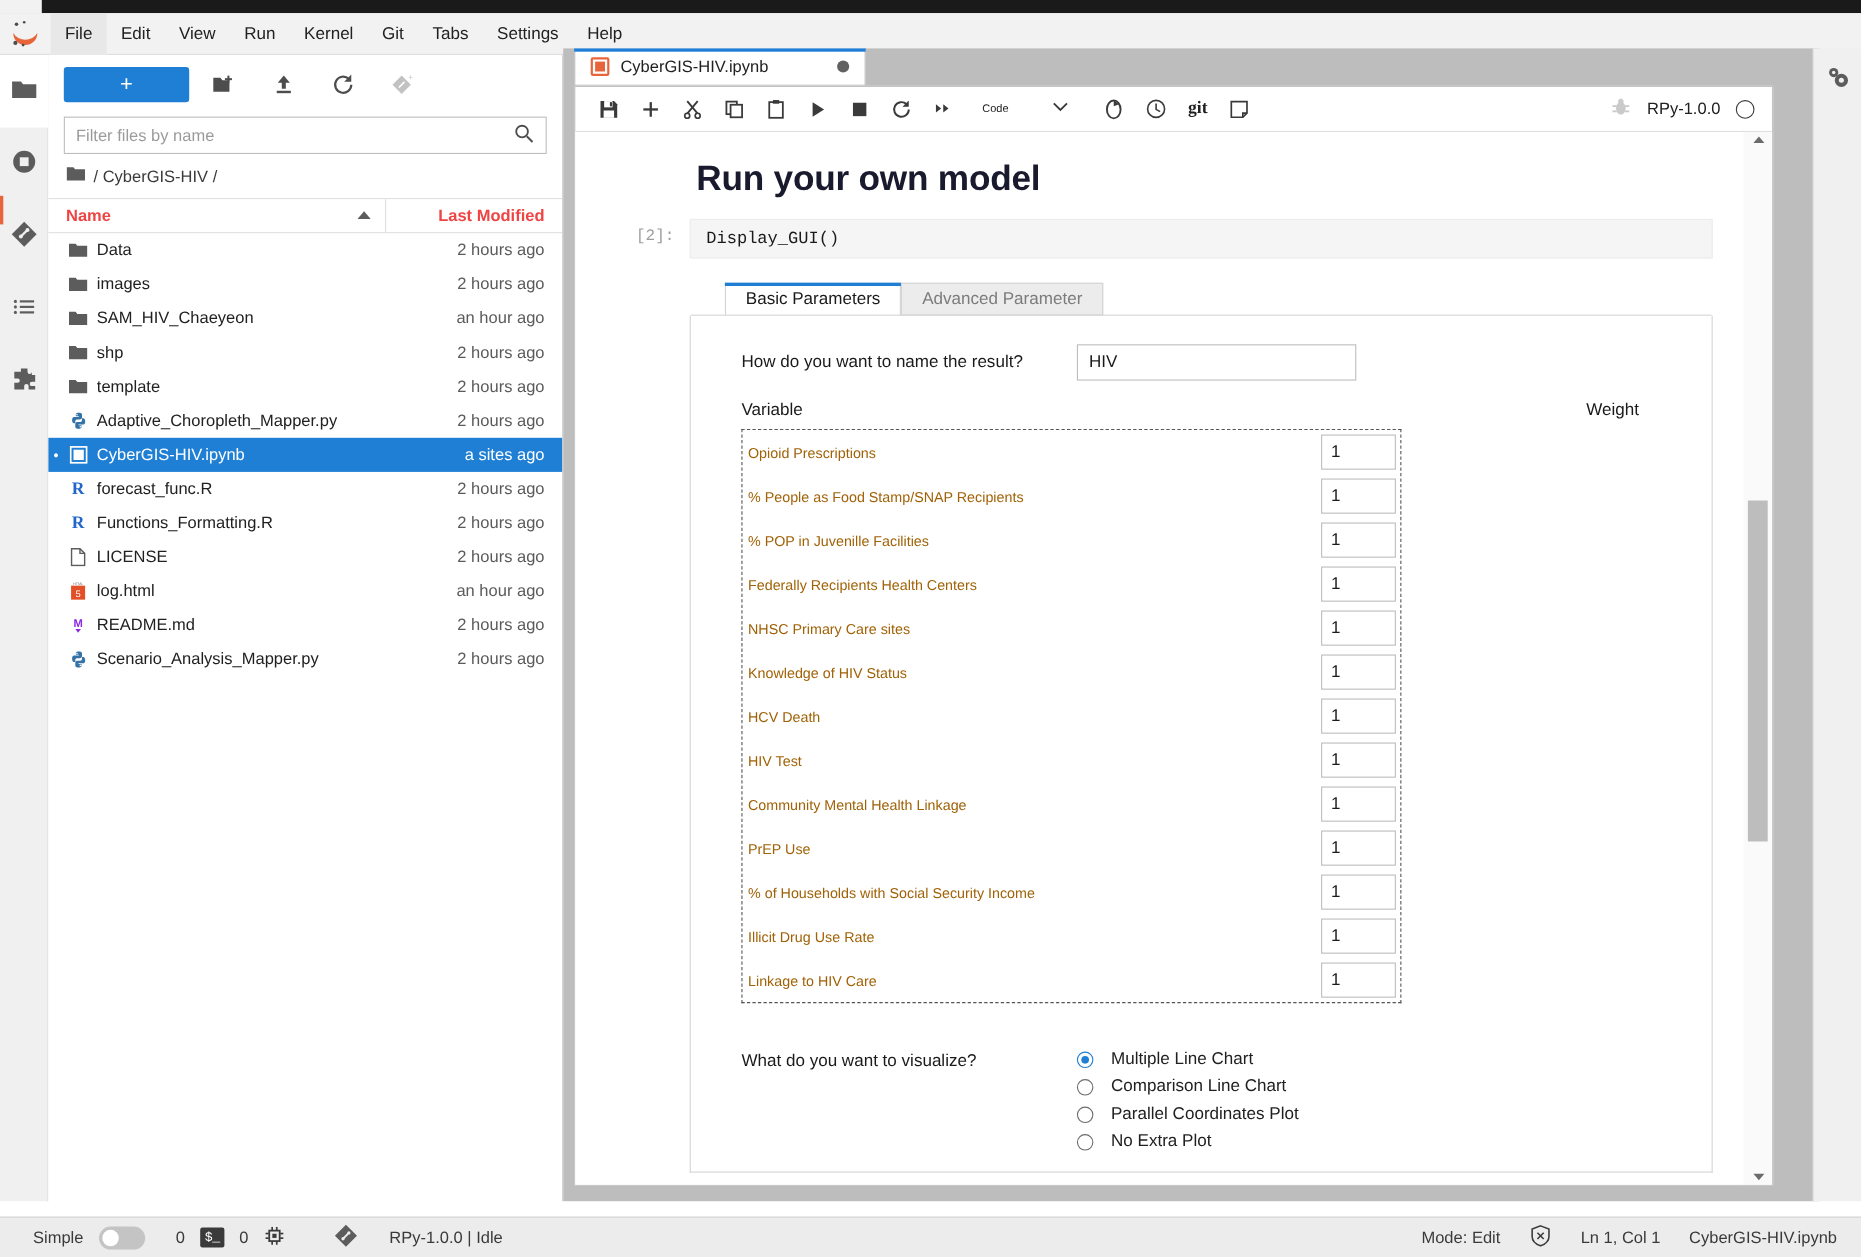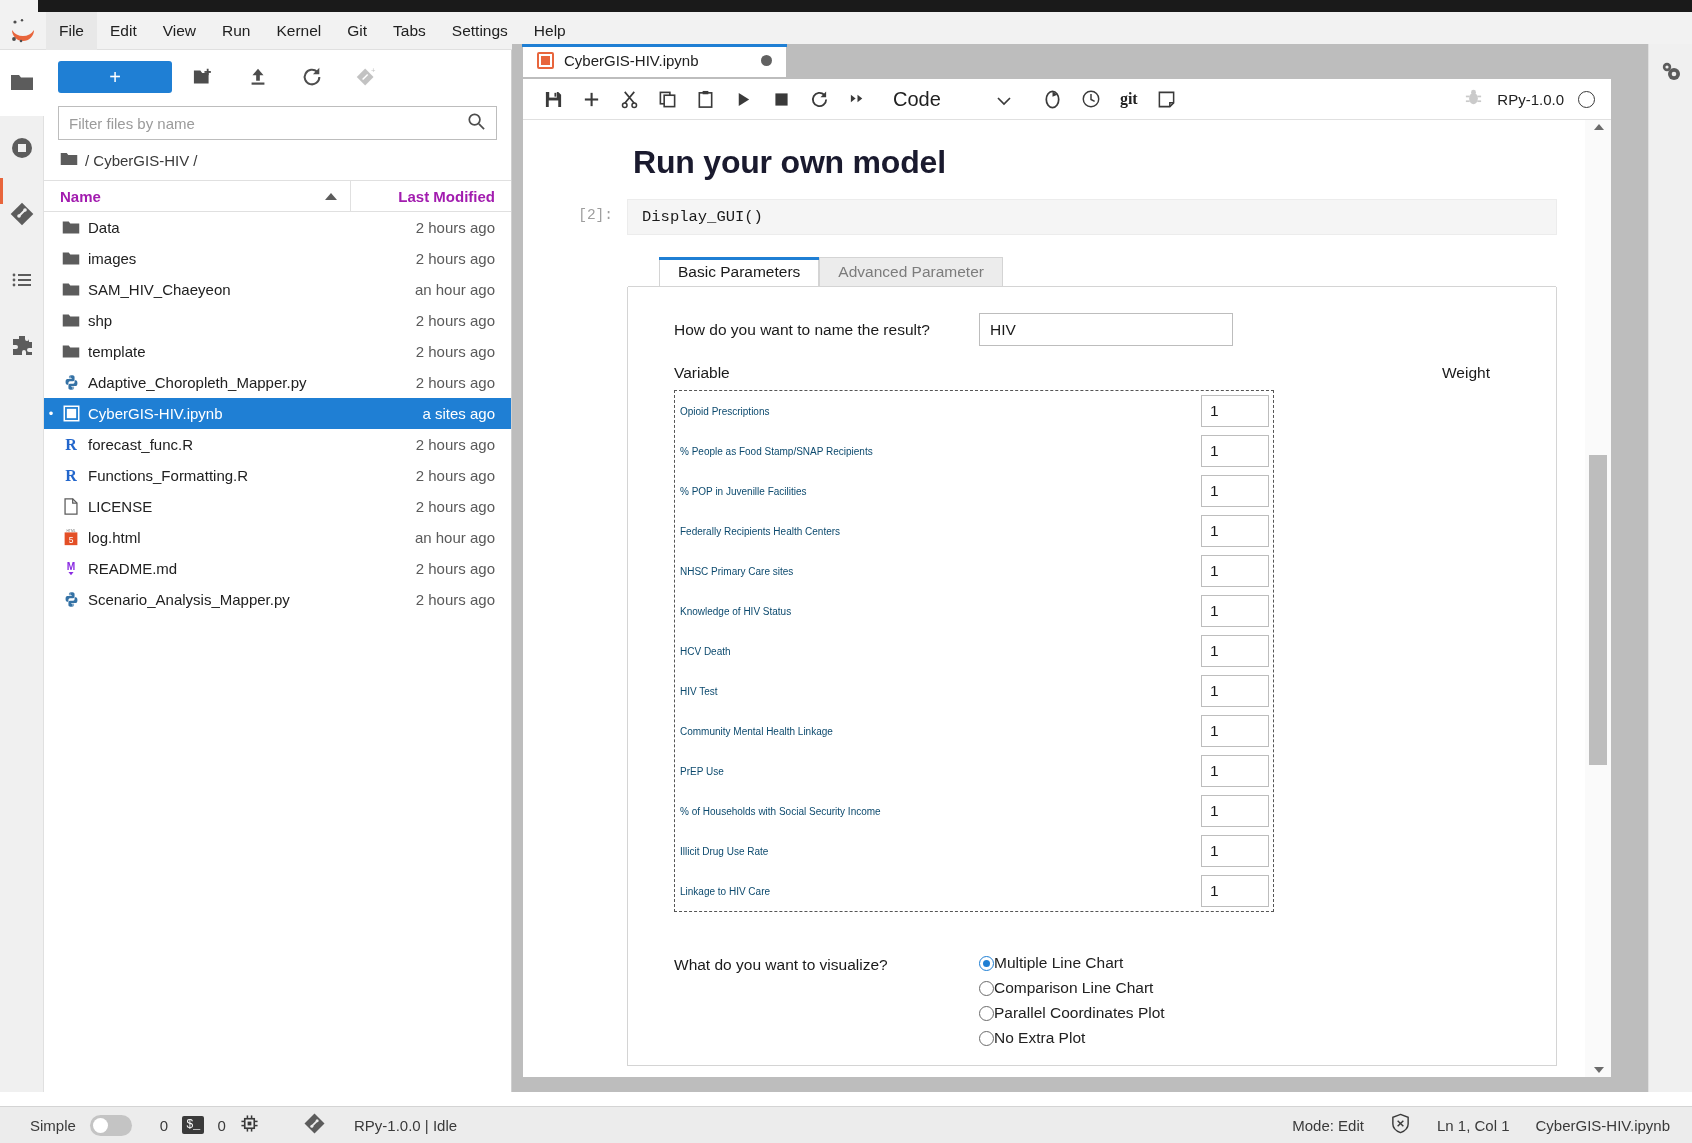--- a/index.html
+++ b/index.html
@@ -57,21 +57,21 @@
     display:flex; align-items:center; padding:0 10px;
   }
   .filterbox input{
     border:none; outline:none; flex:1; font-size:15px; color:#555;
     font-family:"Liberation Sans", sans-serif; background:transparent;
   }
   .filterbox input::placeholder{ color:#9b9b9b; }
   .breadcrumb{ height:40px; display:flex; align-items:center; gap:7px; padding:0 16px; font-size:15px; color:#3a3a3a;}
   .fb-header{
     display:flex; align-items:center; height:32px; border-top:1px solid #e0e0e0; border-bottom:1px solid #e0e0e0;
-    font-weight:bold; font-size:15px; color:#a21caf;
+    font-weight:bold; font-size:15px; color:#ef4444;
   }
   .fb-header .h-name{ flex:1; padding-left:16px; display:flex; align-items:center; justify-content:space-between; padding-right:12px; border-right:1px solid #e0e0e0; height:100%;}
   .fb-header .h-mod{ width:160px; text-align:right; padding-right:16px; }
   .frow{ display:flex; align-items:center; height:31px; font-size:15px; cursor:pointer; }
   .frow.selected{ background:#1f7fd4; color:#fff; }
   .frow .dot{ width:14px; text-align:center; font-size:13px; }
   .frow .ic{ width:26px; display:flex; align-items:center; justify-content:center; }
   .frow .nm{ flex:1; overflow:hidden; white-space:nowrap; text-overflow:ellipsis; padding-left:4px;}
   .frow .md{ width:160px; text-align:right; padding-right:16px; color:#5a5a5a; }
   .frow.selected .md{ color:#fff; }
@@ -93,21 +93,21 @@
 
   .notebookpanel{
     position:absolute; left:10px; top:34px; width:1090px; height:1000px; background:#fff; border:1px solid #bdbdbd;
   }
   .nb-toolbar{
     height:41px; border-bottom:1px solid #e0e0e0; display:flex; align-items:center; padding:0 12px; gap:2px;
   }
   .tb{ width:36px; height:32px; display:flex; align-items:center; justify-content:center; cursor:pointer; }
   .tb-sep{ width:12px; }
   .celltype{
-    display:flex; align-items:center; gap:56px; height:30px; padding:0 8px 0 12px; font-size:20px; cursor:pointer;
+    display:flex; align-items:center; gap:40px; height:30px; padding:0 8px 0 12px; font-size:10px; cursor:pointer;
     margin-left:4px;
   }
   .tb-right{ margin-left:auto; display:flex; align-items:center; gap:14px; padding-right:4px; font-size:15px;}
   .kcircle{ width:17px; height:17px; border:1.6px solid #3a3a3a; border-radius:50%; }
 
   .nb-content{ position:absolute; left:0; top:41px; right:26px; bottom:0; overflow:hidden; background:#fff; }
   .nb-scroll{ position:absolute; right:0; top:41px; bottom:0; width:26px; background:#fafafa; }
   .nb-scroll .up{ position:absolute; top:4px; left:9px; width:0;height:0;border-left:5px solid transparent;border-right:5px solid transparent;border-bottom:6px solid #6b6b6b;}
   .nb-scroll .down{ position:absolute; bottom:4px; left:9px; width:0;height:0;border-left:5px solid transparent;border-right:5px solid transparent;border-top:6px solid #6b6b6b;}
   .nb-scroll .thumb{ position:absolute; left:4px; width:18px; top:335px; height:310px; background:#bdbdbd; }
@@ -143,29 +143,29 @@
   .namelabel{ font-size:15.5px; width:305px; color:#1a1a1a; }
   .nameinput{
     width:254px; height:33px; border:1px solid #bdbdbd; padding:0 10px; font-size:15.5px;
     font-family:"Liberation Sans", sans-serif; color:#1a1a1a; outline:none;
   }
   .colhead{ display:flex; margin:18px 0 8px 22px; font-size:15.5px; color:#1a1a1a; }
   .colhead .c1{ flex:1; }
   .colhead .c2{ width:90px; text-align:left; }
   .varbox{ border:1px dashed #555; margin-left:22px; margin-right:0; width:600px; padding:0; }
   .varrow{ display:flex; align-items:center; height:40px; padding-left:5px; }
-  .varrow .vname{ flex:1; font-size:10px; color:#0c4a6e; }
+  .varrow .vname{ flex:1; font-size:13px; color:#a16207; }
   .varrow .vin{
     width:68px; height:32px; border:1px solid #bdbdbd; text-align:left; padding:0 8px; font-size:15.5px;
     font-family:"Liberation Sans", sans-serif; color:#1a1a1a; outline:none; margin-right:4px;
   }
   .vizrow{ display:flex; margin:42px 0 0 22px; }
   .vizlabel{ width:305px; font-size:15.5px; color:#1a1a1a; padding-top:2px;}
   .radios{ display:flex; flex-direction:column; gap:7px; }
-  .radio{ display:flex; align-items:center; gap:0; font-size:15.5px; cursor:pointer; }
+  .radio{ display:flex; align-items:center; gap:16px; font-size:15.5px; cursor:pointer; }
   .rmark{ width:15px; height:15px; border-radius:50%; border:1.6px solid #6b6b6b; display:flex; align-items:center; justify-content:center; }
   .rmark.on{ border-color:#1f7fd4; }
   .rmark.on i{ display:block; width:7px; height:7px; border-radius:50%; background:#1f7fd4; }
 
   
   .rightbar{
     position:absolute; right:0; top:44px; width:44px; height:1048px; background:#f0f0f0; border-left:1px solid #e0e0e0;
   }
   .rb-item{ width:44px; height:56px; display:flex; align-items:center; justify-content:center; cursor:pointer; }
 

